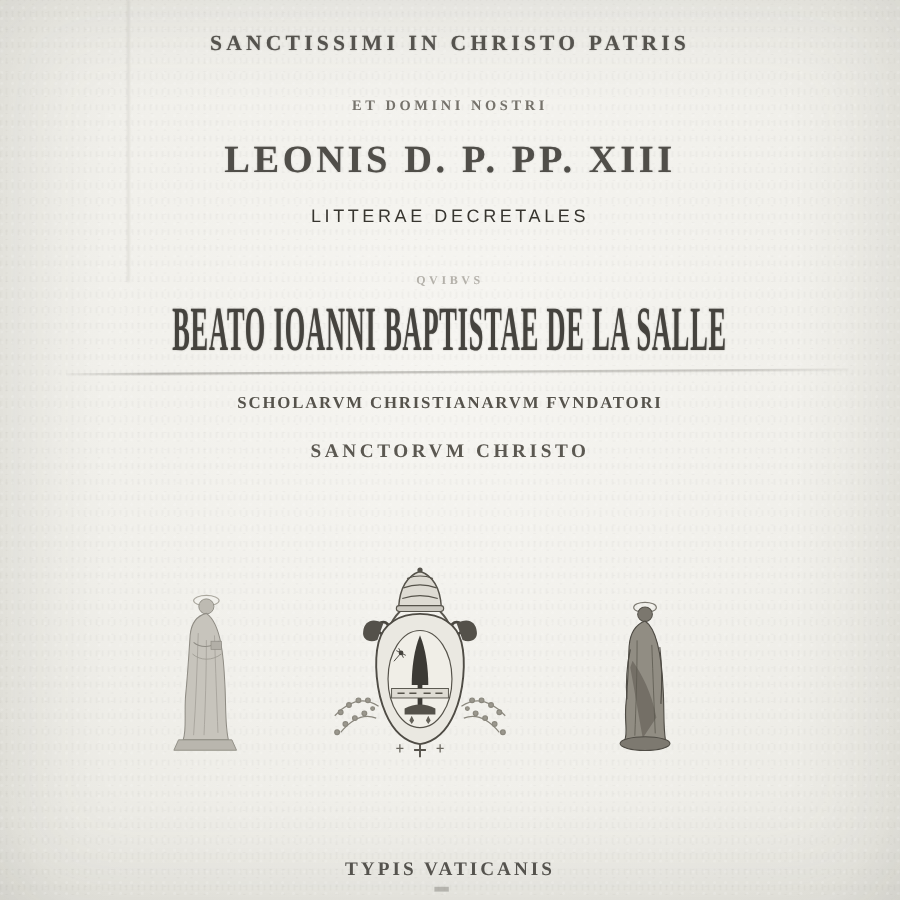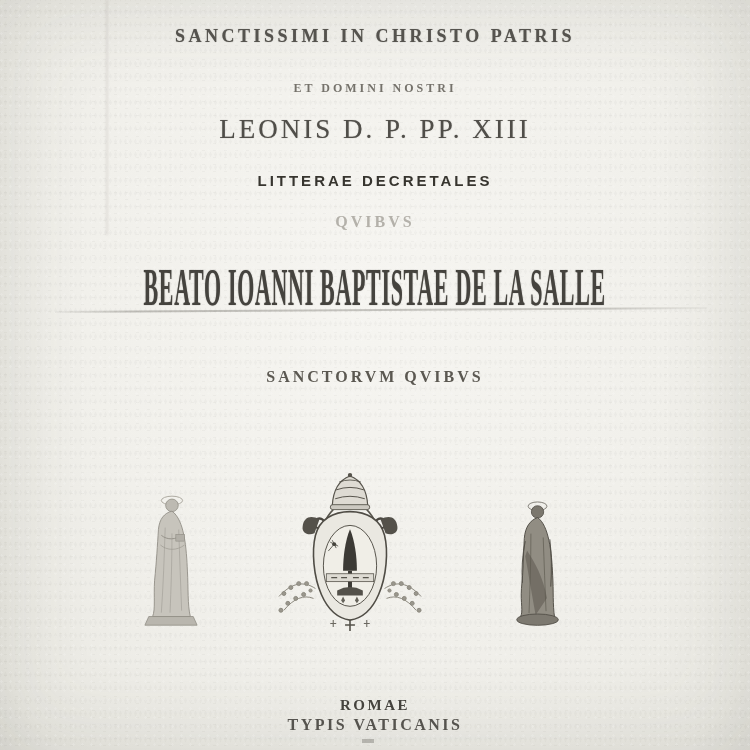--- a/index.html
+++ b/index.html
@@ -30,24 +30,24 @@
     position:absolute;left:55px;top:309px;width:652px;height:2px;
     background:linear-gradient(90deg, rgba(105,103,96,0.05), rgba(105,103,96,0.38) 12%, rgba(105,103,96,0.30) 85%, rgba(105,103,96,0.05));
     transform:rotate(-0.35deg);filter:blur(0.5px);
   }
   .l{
     position:absolute;left:0;right:0;text-align:center;
     white-space:nowrap;filter:blur(0.28px);
   }
   .l1{top:26px;font-size:18px;font-weight:bold;letter-spacing:3.5px;color:#55534e;text-shadow:0 0 1px rgba(85,83,78,0.55);}
   .l2{top:81px;font-size:12px;font-weight:bold;letter-spacing:3px;color:#75726b;}
-  .l3{top:114px;font-size:27px;font-weight:normal;letter-spacing:3px;color:#504e49;text-shadow:0 0 1px rgba(80,78,73,0.5);}
-  .l4{top:172px;font-family:"Liberation Sans",sans-serif;font-size:15px;font-weight:bold;letter-spacing:3px;color:#37352f;}
-  .l5{top:213px;font-size:16px;font-weight:bold;letter-spacing:3px;color:#b4b1aa;}
-  .l6wrap{top:270px;}
+  .l3{top:114px;font-size:32px;font-weight:bold;letter-spacing:3px;color:#504e49;text-shadow:0 0 1px rgba(80,78,73,0.5);}
+  .l4{top:172px;font-family:"Liberation Sans",sans-serif;font-size:15px;font-weight:normal;letter-spacing:3px;color:#37352f;}
+  .l5{top:229px;font-size:10px;font-weight:bold;letter-spacing:3px;color:#b4b1aa;}
+  .l6wrap{top:259px;}
   .l6{
     display:inline-block;font-size:30px;font-weight:bold;letter-spacing:1px;
     color:#45433e;transform:scale(0.73,1.75);transform-origin:center center;
     text-shadow:0 0 1px rgba(70,68,62,0.55);
   }
   .l7{top:329px;font-size:14px;font-weight:bold;letter-spacing:1.5px;color:#56534c;}
   .l8{top:368px;font-size:16px;font-weight:bold;letter-spacing:3px;color:#5b5851;}
   .l9{top:411px;font-size:11px;font-weight:bold;letter-spacing:2px;color:#8e8b84;}
   .romae{top:697px;font-size:15px;font-weight:bold;letter-spacing:2.5px;color:#45433e;}
   .typis{top:716px;font-size:16px;font-weight:bold;letter-spacing:2.5px;color:#55534e;}
@@ -70,21 +70,22 @@
   <div class="crease"></div>
 
   <div class="l l1">SANCTISSIMI IN CHRISTO PATRIS</div>
   <div class="l l2">ET DOMINI NOSTRI</div>
   <div class="l l3">LEONIS D. P. PP. XIII</div>
   <div class="l l4">LITTERAE DECRETALES</div>
   <div class="l l5">QVIBVS</div>
   <div class="l l6wrap">
     <span class="l6">BEATO IOANNI BAPTISTAE DE LA SALLE</span>
   </div>
-  <div class="l l8">SANCTORVM QVIBVS</div>
+  <div class="l l7">SCHOLARVM CHRISTIANARVM FVNDATORI</div>
+  <div class="l l8">SANCTORVM CHRISTO</div>
 
   <svg class="art art-left" width="58" height="142" viewBox="0 0 60 145">
     <ellipse cx="31" cy="12" rx="11" ry="4.5" fill="none" stroke="#aba89f" stroke-width="1"></ellipse>
     <circle cx="31" cy="17" r="6.5" fill="#bdbab2" stroke="#8f8c84" stroke-width="0.8"></circle>
     <path d="M31,23 C23,25 18,31 17,42 C16,58 15,75 13,95 C12,112 14,124 11,132 L50,132 C47,120 48,102 47,85 C46,62 44,32 31,23 Z" fill="#c7c4bc" stroke="#8f8c84" stroke-width="0.9"></path>
     <path d="M24,40 C23,70 22,100 20,128" fill="none" stroke="#a3a098" stroke-width="0.7"></path>
     <path d="M31,46 C31,76 30,104 29,128" fill="none" stroke="#a3a098" stroke-width="0.7"></path>
     <path d="M38,42 C39,72 40,100 41,126" fill="none" stroke="#a3a098" stroke-width="0.7"></path>
     <path d="M19,58 C26,64 36,64 44,58" fill="none" stroke="#9b9890" stroke-width="0.7"></path>
     <path d="M20,48 C26,53 35,53 42,47" fill="none" stroke="#8f8c84" stroke-width="0.9"></path>
@@ -162,17 +163,16 @@
     <circle cx="27" cy="17" r="6.5" fill="#7b776e" stroke="#55524a" stroke-width="0.9"></circle>
     <path d="M27,23 C19,26 14,33 13,45 C12,62 12,80 10,98 C9,114 12,122 9,128 L45,128 C43,116 44,100 43,84 C42,60 39,31 27,23 Z" fill="#918d83" stroke="#4f4c45" stroke-width="1"></path>
     <path d="M16,58 C24,70 33,86 37,108 L25,126 C21,104 17,80 14,64 Z" fill="#6e6a61" opacity="0.85"></path>
     <path d="M20,40 C20,70 19,98 18,124" fill="none" stroke="#5c594f" stroke-width="0.7"></path>
     <path d="M33,44 C34,72 35,98 36,122" fill="none" stroke="#5c594f" stroke-width="0.7"></path>
     <path d="M14,48 C11,62 10,78 11,92" fill="none" stroke="#4f4c45" stroke-width="1"></path>
     <path d="M40,46 C42,62 42,80 41,96" fill="none" stroke="#4f4c45" stroke-width="1"></path>
     <ellipse cx="27" cy="131" rx="22" ry="6" fill="#7d7970" stroke="#4f4c45" stroke-width="0.9"></ellipse>
   </svg>
 
-  <div class="l romae">ROMAE</div>
   <div class="l typis">TYPIS VATICANIS</div>
   <div class="printmark"></div>
 
 </div>
 
 </body></html>

